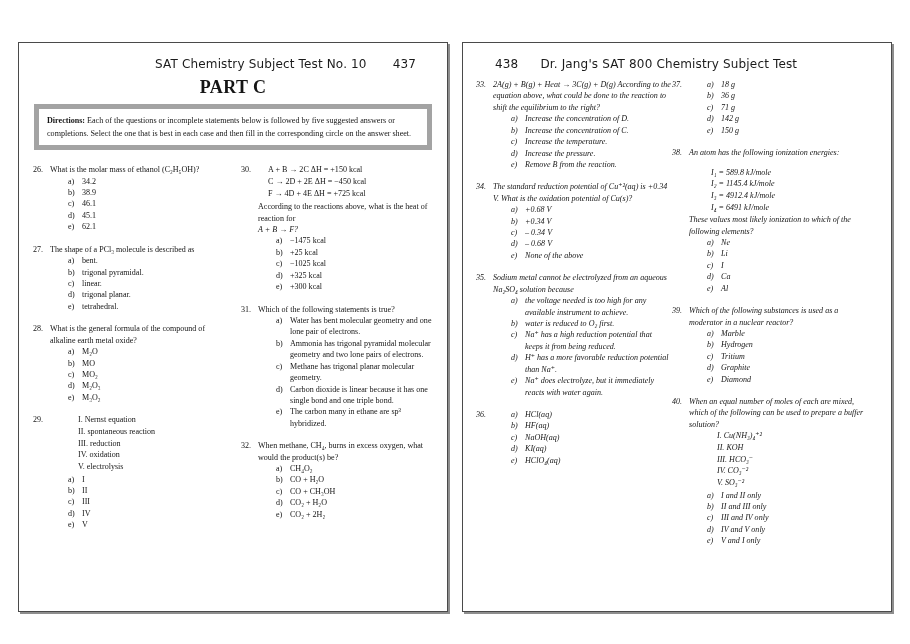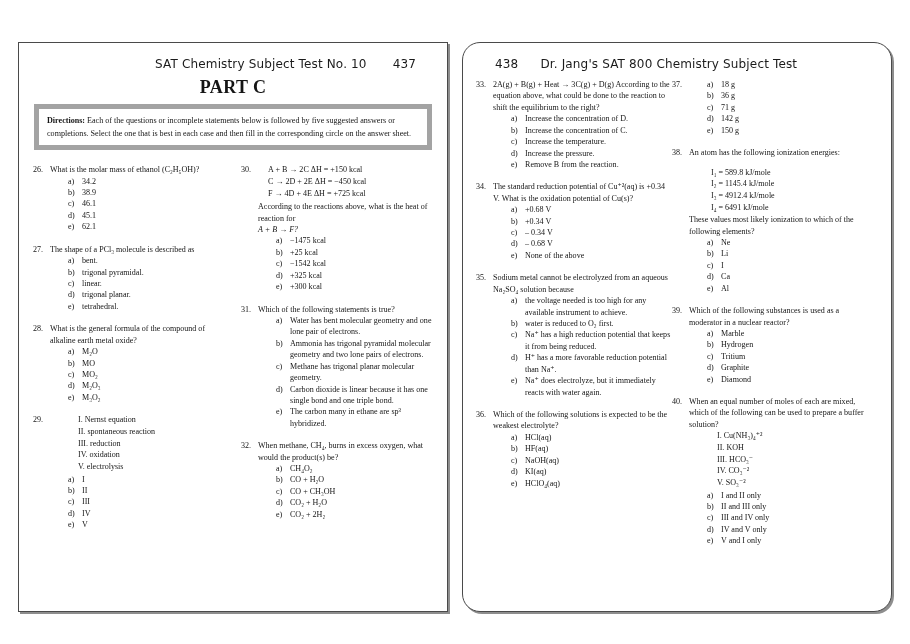--- a/index.html
+++ b/index.html
@@ -32,21 +32,20 @@
     box-sizing: border-box;
     overflow: hidden;
   }
   .page-left {
     width: 432px;
     padding: 14px 13px 10px 13px;
   }
   .page-right {
     width: 432px;
     padding: 14px 10px 10px 12px;
-    border-radius: 18px;
   }
 
   
   .runhead {
     font-family: "DejaVu Sans", sans-serif;
     font-size: 12px;
     letter-spacing: 0.15px;
     color: #1b1b1b;
     height: 14px;
     line-height: 14px;
@@ -83,21 +82,21 @@
   
   .cols {
     display: flex;
     gap: 14px;
     align-items: flex-start;
   }
   .col {
     width: 194px;
     box-sizing: border-box;
   }
-  .page-right .cols { gap: 0; }
+  .page-right .cols { gap: 0; font-style: italic; }
   .page-right .col { width: 196px; }
 
   
   .q {
     display: flex;
     margin-bottom: 11px;
     font-size: 8.05px;
     line-height: 1.42;
   }
   .q-num {
@@ -304,21 +303,21 @@
               <li class="choice">
                   <span class="choice-letter">a)</span>
                   <span class="choice-text">−1475 kcal</span>
                 </li>
               <li class="choice">
                   <span class="choice-letter">b)</span>
                   <span class="choice-text">+25 kcal</span>
                 </li>
               <li class="choice">
                   <span class="choice-letter">c)</span>
-                  <span class="choice-text">−1542 kcal</span>
+                  <span class="choice-text">−1025 kcal</span>
                 </li>
               <li class="choice">
                   <span class="choice-letter">d)</span>
                   <span class="choice-text">+325 kcal</span>
                 </li>
               <li class="choice">
                   <span class="choice-letter">e)</span>
                   <span class="choice-text">+300 kcal</span>
                 </li>
             </ul>
@@ -480,21 +479,20 @@
                   <span class="choice-letter">e)</span>
                   <span class="choice-text">Na⁺ does electrolyze, but it immediately reacts with water again.</span>
                 </li>
             </ul>
           </div>
         </div>
 
         <div class="q">
           <div class="q-num">36.</div>
           <div class="q-body">
-            <span class="q-stem">Which of the following solutions is expected to be the weakest electrolyte?</span>
             <ul class="choices">
               <li class="choice">
                   <span class="choice-letter">a)</span>
                   <span class="choice-text">HCl(aq)</span>
                 </li>
               <li class="choice">
                   <span class="choice-letter">b)</span>
                   <span class="choice-text">HF(aq)</span>
                 </li>
               <li class="choice">

